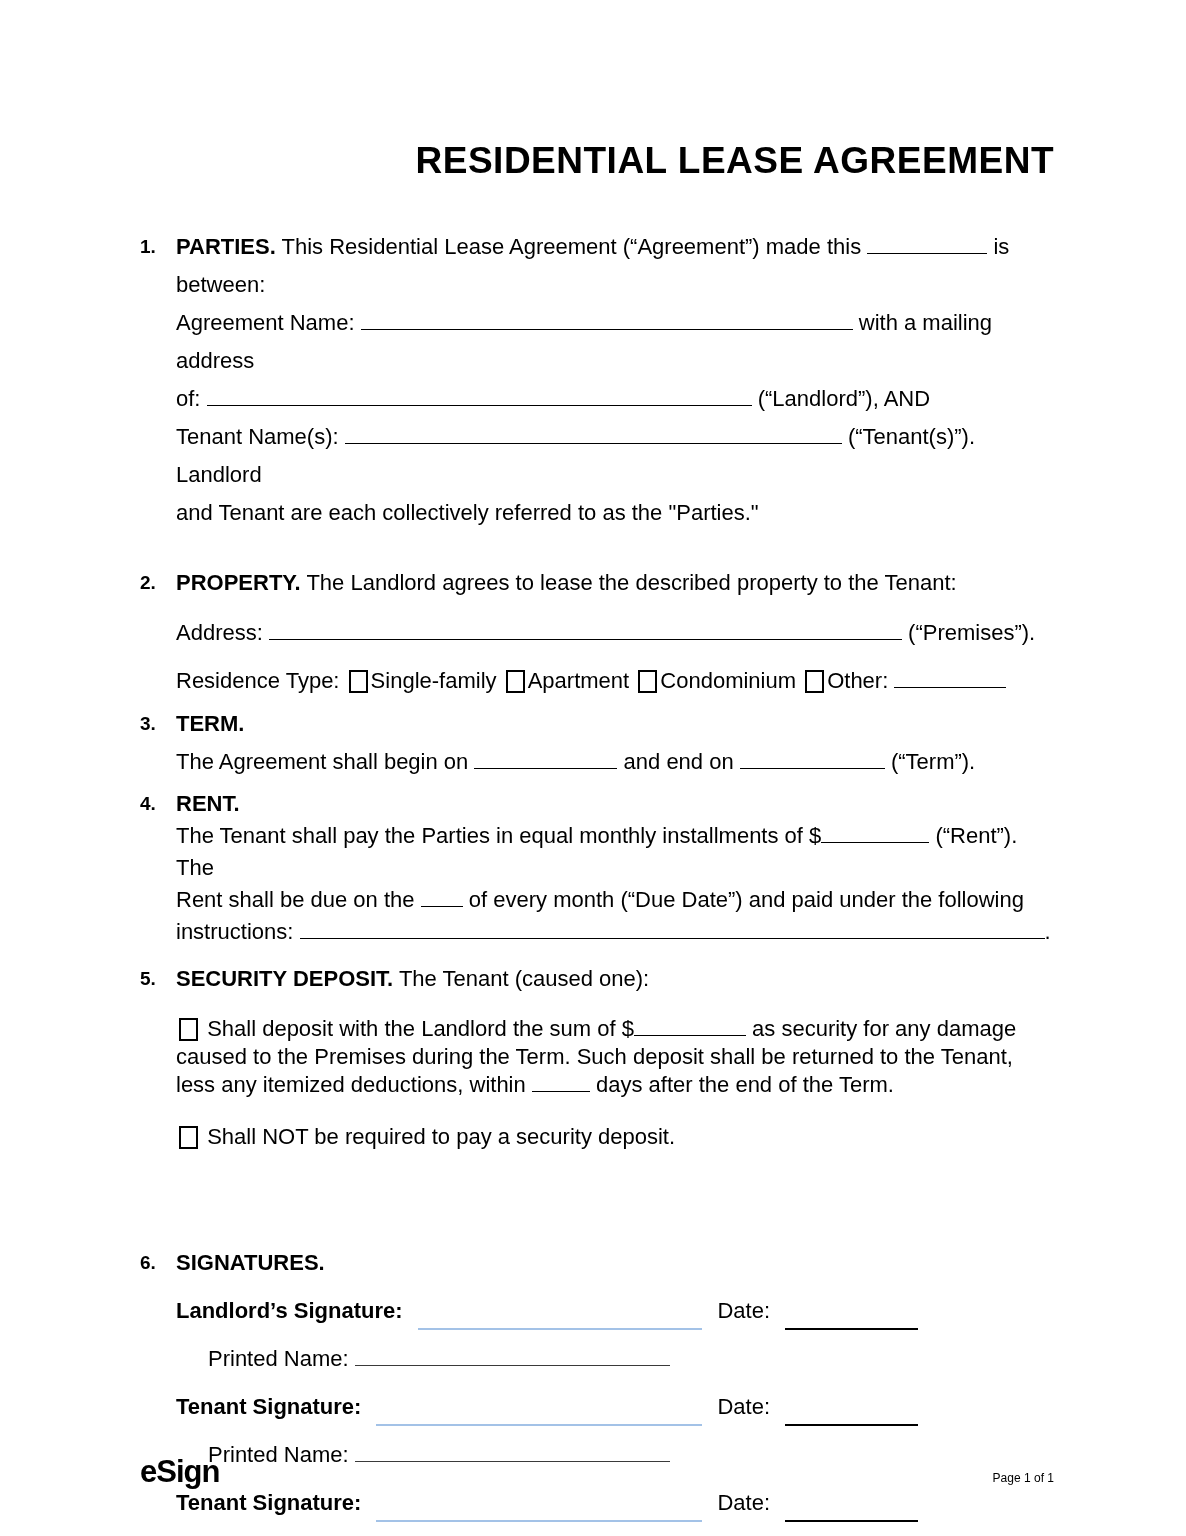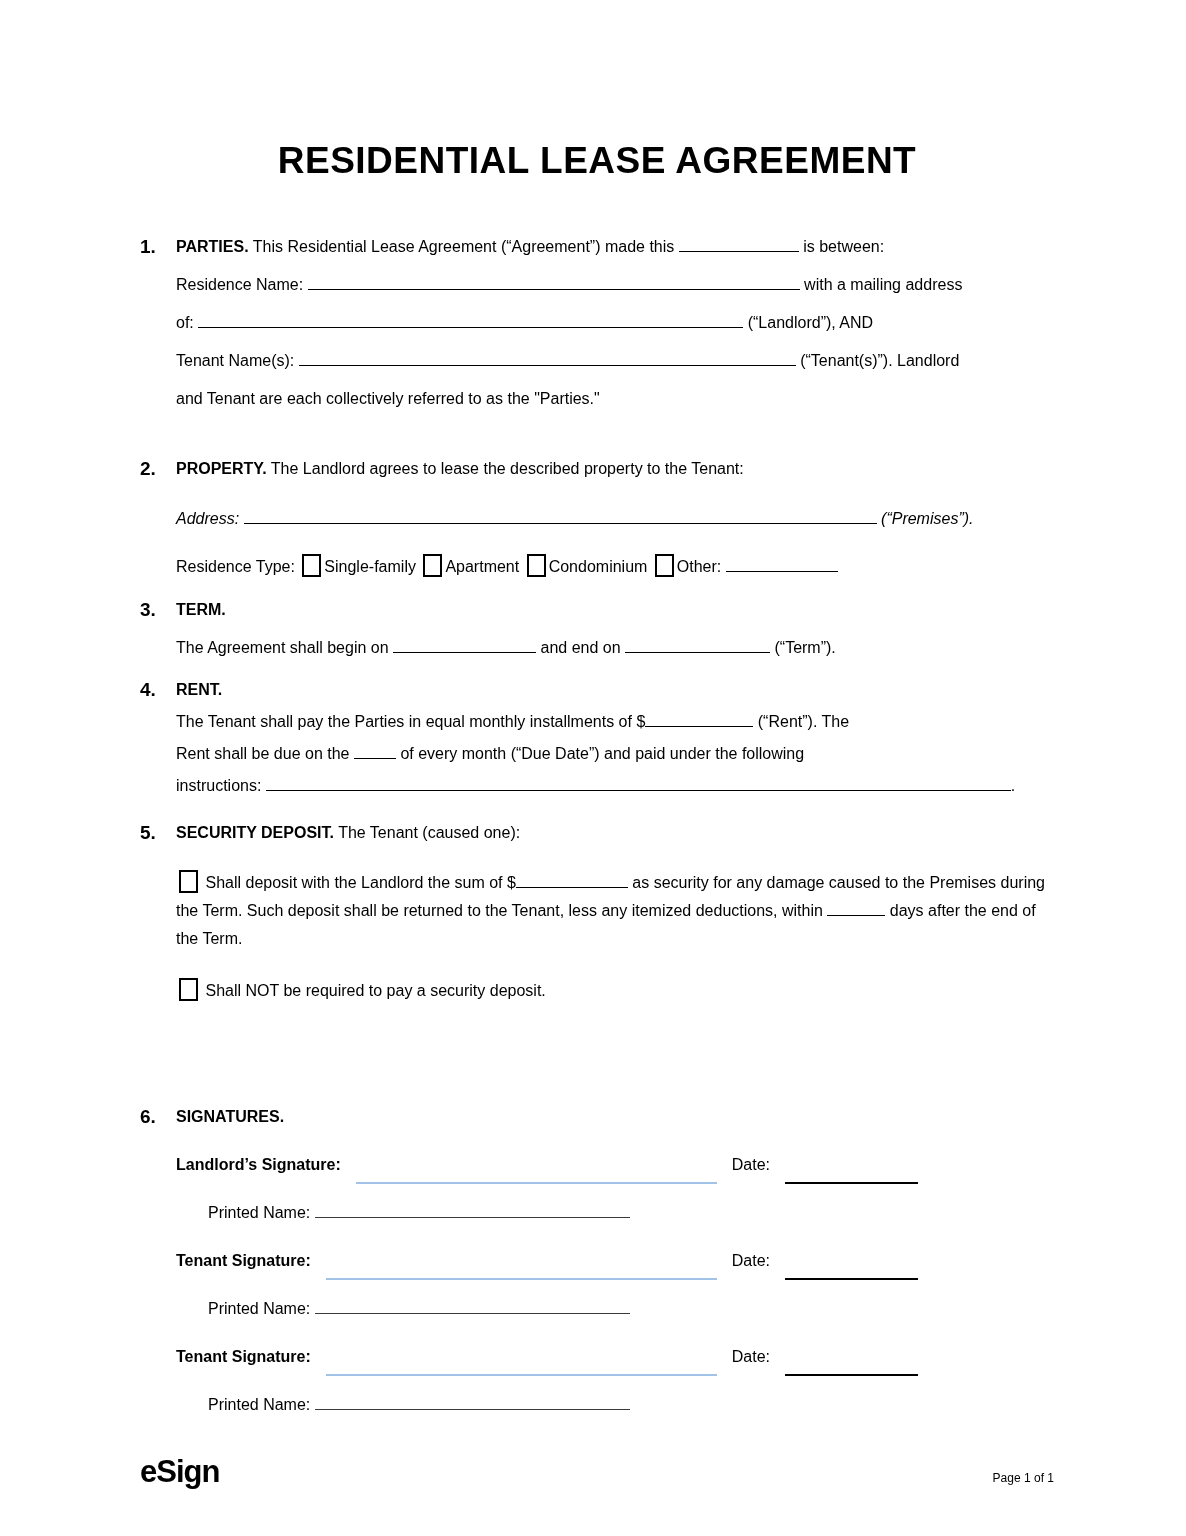--- a/index.html
+++ b/index.html
@@ -3,40 +3,40 @@
 <meta charset="utf-8">
 <style>
   html,body{margin:0;padding:0;background:#fff;}
   .page{
     width:1186px;height:1536px;background:#ffffff;
     box-sizing:border-box;padding:140px 132px 0 140px;
     font-family:"Liberation Sans","DejaVu Sans",sans-serif;
     color:#000;position:relative;overflow:hidden;
   }
   .title{
-    font-size:37px;font-weight:bold;text-align:center;
+    font-size:37px;font-weight:bold;text-align:right;
     letter-spacing:.5px;margin:0 0 46px 0;
   }
   .sec{display:flex;}
   .num{width:36px;font-size:19px;font-weight:bold;line-height:38px;flex:0 0 36px;}
-  .content{flex:1;font-size:16px;}
+  .content{flex:1;font-size:22px;}
   .line{line-height:38px;}
   b{font-weight:bold;}
   .blank{
     display:inline-block;border-bottom:1.7px solid #000;
     height:1px;vertical-align:baseline;
   }
   .checkbox{
     display:inline-block;width:19px;height:23px;border:2.6px solid #000;
     vertical-align:-5px;margin:0 3px;
     box-sizing:border-box;background:#fff;cursor:pointer;
   }
   
   .sec-parties{margin-bottom:32px;}
-  .sec-property .line-address{margin-top:12px;font-style:italic;}
+  .sec-property .line-address{margin-top:12px;}
   .sec-property .line-residence{margin-top:10px;}
   .sec-property{margin-bottom:5px;}
   .sec-term{margin-bottom:7px;}
   .sec-rent .line{line-height:32px;}
   .sec-rent .num{line-height:32px;}
   .sec-rent{margin-bottom:12px;}
   .sec-deposit .para{line-height:28px;margin-top:17px;}
   .sec-deposit{margin-bottom:93px;}
   .sec-signatures .sig-row{
     display:flex;align-items:baseline;width:742px;
@@ -59,21 +59,21 @@
 <body>
 
 <div class="page">
 
   <h1 class="title">RESIDENTIAL LEASE AGREEMENT</h1>
 
   <div class="sec sec-parties">
     <div class="num">1.</div>
     <div class="content">
       <div class="line"><b>PARTIES.</b> <span>This Residential Lease Agreement (“Agreement”) made this</span> <span class="blank" style="width:120px"></span> <span>is between:</span></div>
-      <div class="line"><span>Residence Name:</span> <span class="blank" style="width:492px"></span> <span>with a mailing address</span></div>
+      <div class="line"><span>Agreement Name:</span> <span class="blank" style="width:492px"></span> <span>with a mailing address</span></div>
       <div class="line"><span>of:</span> <span class="blank" style="width:545px"></span> <span>(“Landlord”), AND</span></div>
       <div class="line"><span>Tenant Name(s):</span> <span class="blank" style="width:497px"></span> <span>(“Tenant(s)”). Landlord</span></div>
       <div class="line">and Tenant are each collectively referred to as the "Parties."</div>
     </div>
   </div>
 
   <div class="sec sec-property">
     <div class="num">2.</div>
     <div class="content">
       <div class="line"><b>PROPERTY.</b> <span>The Landlord agrees to lease the described property to the Tenant:</span></div>

